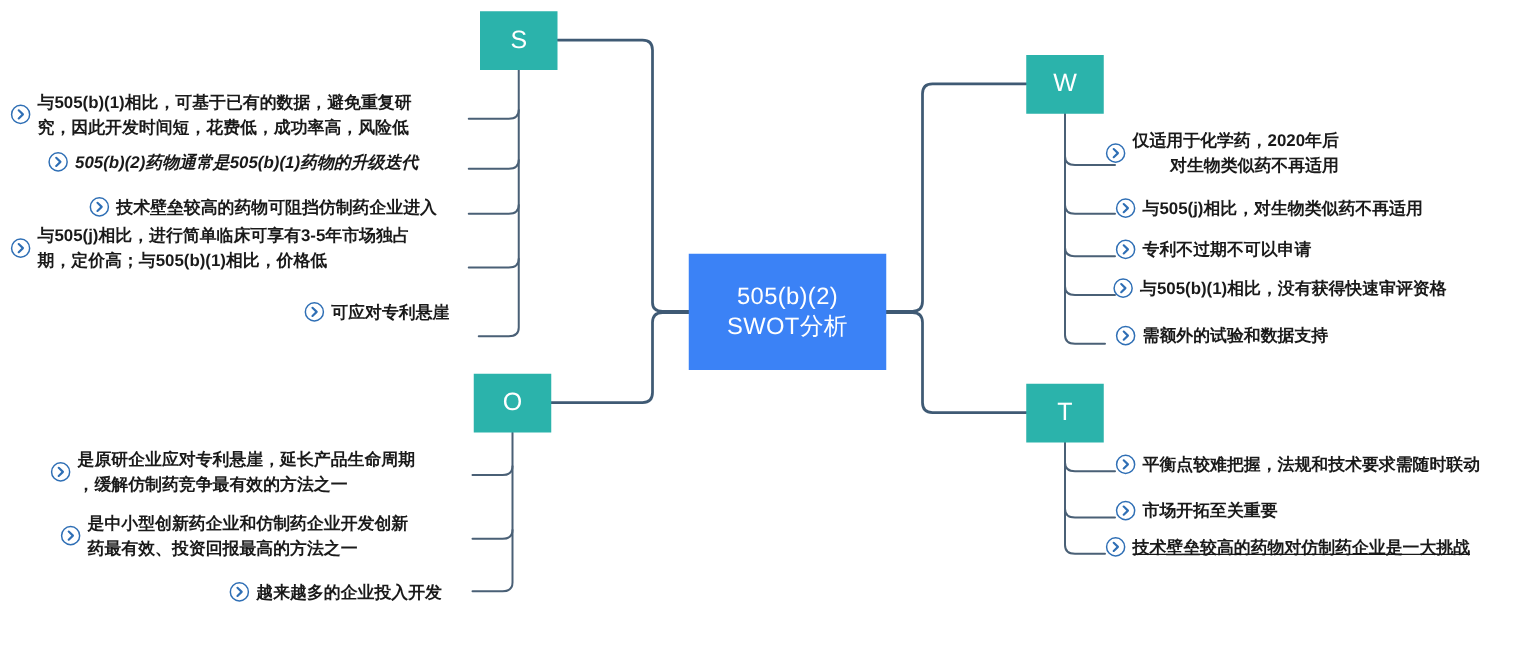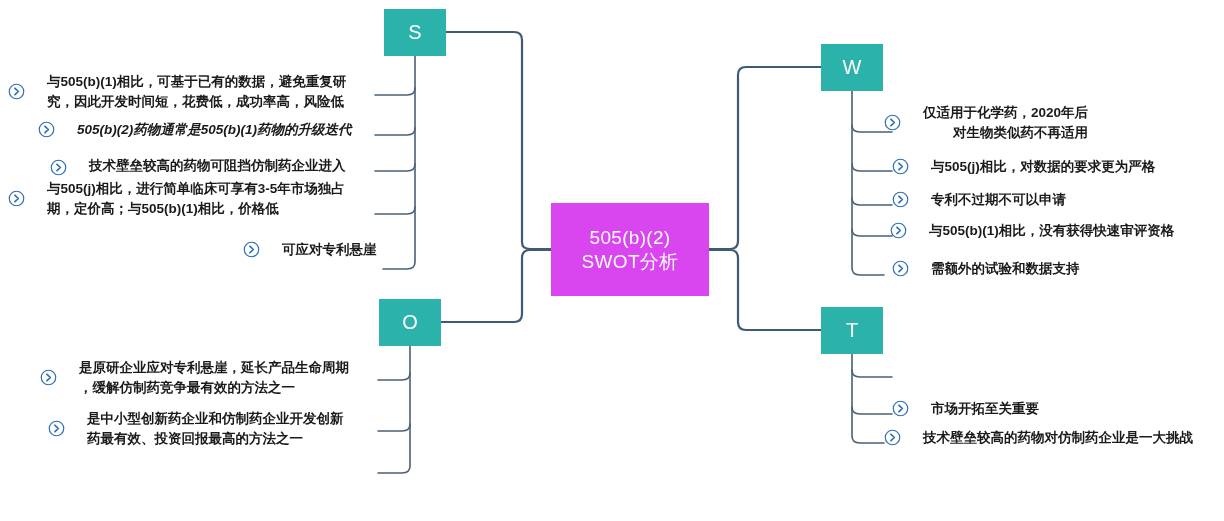--- a/index.html
+++ b/index.html
@@ -26,21 +26,21 @@
     pointer-events: none;
   }
 
   
   .center-node {
     position: absolute;
     left: 551px;
     top: 203px;
     width: 158px;
     height: 93px;
-    background: #d946ef;
+    background: #3b82f6;
     color: #ffffff;
     display: flex;
     flex-direction: column;
     align-items: center;
     justify-content: center;
     font-size: 19px;
     line-height: 1.25;
     letter-spacing: .3px;
     z-index: 3;
   }
@@ -61,21 +61,21 @@
   .quad-s { left: 384px; top: 9px; }
   .quad-w { left: 821px; top: 44px; }
   .quad-o { left: 379px; top: 299px; }
   .quad-t { left: 821px; top: 307px; }
 
   
   .leaf {
     position: absolute;
     display: flex;
     align-items: center;
-    gap: 22px;
+    gap: 5px;
     font-size: 13.5px;
     line-height: 1.45;
     font-weight: bold;
     color: #1a1a1a;
     z-index: 2;
   }
   .leaf.right-side { flex-direction: row; }
   .leaf.left-side { flex-direction: row; }
   .leaf-text { white-space: pre-line; text-align: right; }
   .leaf.left-side .leaf-text { text-align: left; }
@@ -161,21 +161,21 @@
   </div>
 
   <div class="leaf left-side" style="left:38px; top:120px;font-style:italic;">
     <svg class="chev" viewBox="0 0 20 20">
         <circle cx="10" cy="10" r="8.5" fill="none" stroke="#2f6fb5" stroke-width="1.4"></circle>
         <path d="M8.2 6.2 L12.2 10 L8.2 13.8" fill="none" stroke="#2f6fb5" stroke-width="2" stroke-linecap="round" stroke-linejoin="round"></path>
       </svg>
     <span class="leaf-text">505(b)(2)药物通常是505(b)(1)药物的升级迭代</span>
   </div>
 
-  <div class="leaf left-side" style="left:50px; top:156px;align-items:flex-end;">
+  <div class="leaf left-side" style="left:71px; top:156px;">
     <svg class="chev" viewBox="0 0 20 20">
         <circle cx="10" cy="10" r="8.5" fill="none" stroke="#2f6fb5" stroke-width="1.4"></circle>
         <path d="M8.2 6.2 L12.2 10 L8.2 13.8" fill="none" stroke="#2f6fb5" stroke-width="2" stroke-linecap="round" stroke-linejoin="round"></path>
       </svg>
     <span class="leaf-text">技术壁垒较高的药物可阻挡仿制药企业进入</span>
   </div>
 
   <div class="leaf left-side" style="left:8px; top:179px;">
     <svg class="chev" viewBox="0 0 20 20">
         <circle cx="10" cy="10" r="8.5" fill="none" stroke="#2f6fb5" stroke-width="1.4"></circle>
@@ -200,21 +200,21 @@
       </svg>
     <span class="leaf-text">仅适用于化学药，2020年后
 对生物类似药不再适用</span>
   </div>
 
   <div class="leaf right-side" style="left:892px; top:157px;">
     <svg class="chev" viewBox="0 0 20 20">
         <circle cx="10" cy="10" r="8.5" fill="none" stroke="#2f6fb5" stroke-width="1.4"></circle>
         <path d="M8.2 6.2 L12.2 10 L8.2 13.8" fill="none" stroke="#2f6fb5" stroke-width="2" stroke-linecap="round" stroke-linejoin="round"></path>
       </svg>
-    <span class="leaf-text">与505(j)相比，对数据的要求更为严格</span>
+    <span class="leaf-text">与505(j)相比，对生物类似药不再适用</span>
   </div>
 
   <div class="leaf right-side" style="left:892px; top:190px;">
     <svg class="chev" viewBox="0 0 20 20">
         <circle cx="10" cy="10" r="8.5" fill="none" stroke="#2f6fb5" stroke-width="1.4"></circle>
         <path d="M8.2 6.2 L12.2 10 L8.2 13.8" fill="none" stroke="#2f6fb5" stroke-width="2" stroke-linecap="round" stroke-linejoin="round"></path>
       </svg>
     <span class="leaf-text">专利不过期不可以申请</span>
   </div>
 
@@ -245,31 +245,45 @@
 
   <div class="leaf left-side" style="left:40px; top:358px;">
     <svg class="chev" viewBox="0 0 20 20">
         <circle cx="10" cy="10" r="8.5" fill="none" stroke="#2f6fb5" stroke-width="1.4"></circle>
         <path d="M8.2 6.2 L12.2 10 L8.2 13.8" fill="none" stroke="#2f6fb5" stroke-width="2" stroke-linecap="round" stroke-linejoin="round"></path>
       </svg>
     <span class="leaf-text">是原研企业应对专利悬崖，延长产品生命周期
 ，缓解仿制药竞争最有效的方法之一</span>
   </div>
 
-
+  <div class="leaf left-side" style="left:183px; top:464px;">
+    <svg class="chev" viewBox="0 0 20 20">
+        <circle cx="10" cy="10" r="8.5" fill="none" stroke="#2f6fb5" stroke-width="1.4"></circle>
+        <path d="M8.2 6.2 L12.2 10 L8.2 13.8" fill="none" stroke="#2f6fb5" stroke-width="2" stroke-linecap="round" stroke-linejoin="round"></path>
+      </svg>
+    <span class="leaf-text">越来越多的企业投入开发</span>
+  </div>
+
+  <div class="leaf right-side" style="left:892px; top:362px;">
+    <svg class="chev" viewBox="0 0 20 20">
+        <circle cx="10" cy="10" r="8.5" fill="none" stroke="#2f6fb5" stroke-width="1.4"></circle>
+        <path d="M8.2 6.2 L12.2 10 L8.2 13.8" fill="none" stroke="#2f6fb5" stroke-width="2" stroke-linecap="round" stroke-linejoin="round"></path>
+      </svg>
+    <span class="leaf-text">平衡点较难把握，法规和技术要求需随时联动</span>
+  </div>
 
   <div class="leaf right-side" style="left:892px; top:399px;">
     <svg class="chev" viewBox="0 0 20 20">
         <circle cx="10" cy="10" r="8.5" fill="none" stroke="#2f6fb5" stroke-width="1.4"></circle>
         <path d="M8.2 6.2 L12.2 10 L8.2 13.8" fill="none" stroke="#2f6fb5" stroke-width="2" stroke-linecap="round" stroke-linejoin="round"></path>
       </svg>
     <span class="leaf-text">市场开拓至关重要</span>
   </div>
 
-  <div class="leaf right-side" style="left:884px; top:428px;">
+  <div class="leaf right-side" style="left:884px; top:428px;text-decoration:underline;">
     <svg class="chev" viewBox="0 0 20 20">
         <circle cx="10" cy="10" r="8.5" fill="none" stroke="#2f6fb5" stroke-width="1.4"></circle>
         <path d="M8.2 6.2 L12.2 10 L8.2 13.8" fill="none" stroke="#2f6fb5" stroke-width="2" stroke-linecap="round" stroke-linejoin="round"></path>
       </svg>
     <span class="leaf-text">技术壁垒较高的药物对仿制药企业是一大挑战</span>
   </div>
 
 </div>
 
 </body></html>

